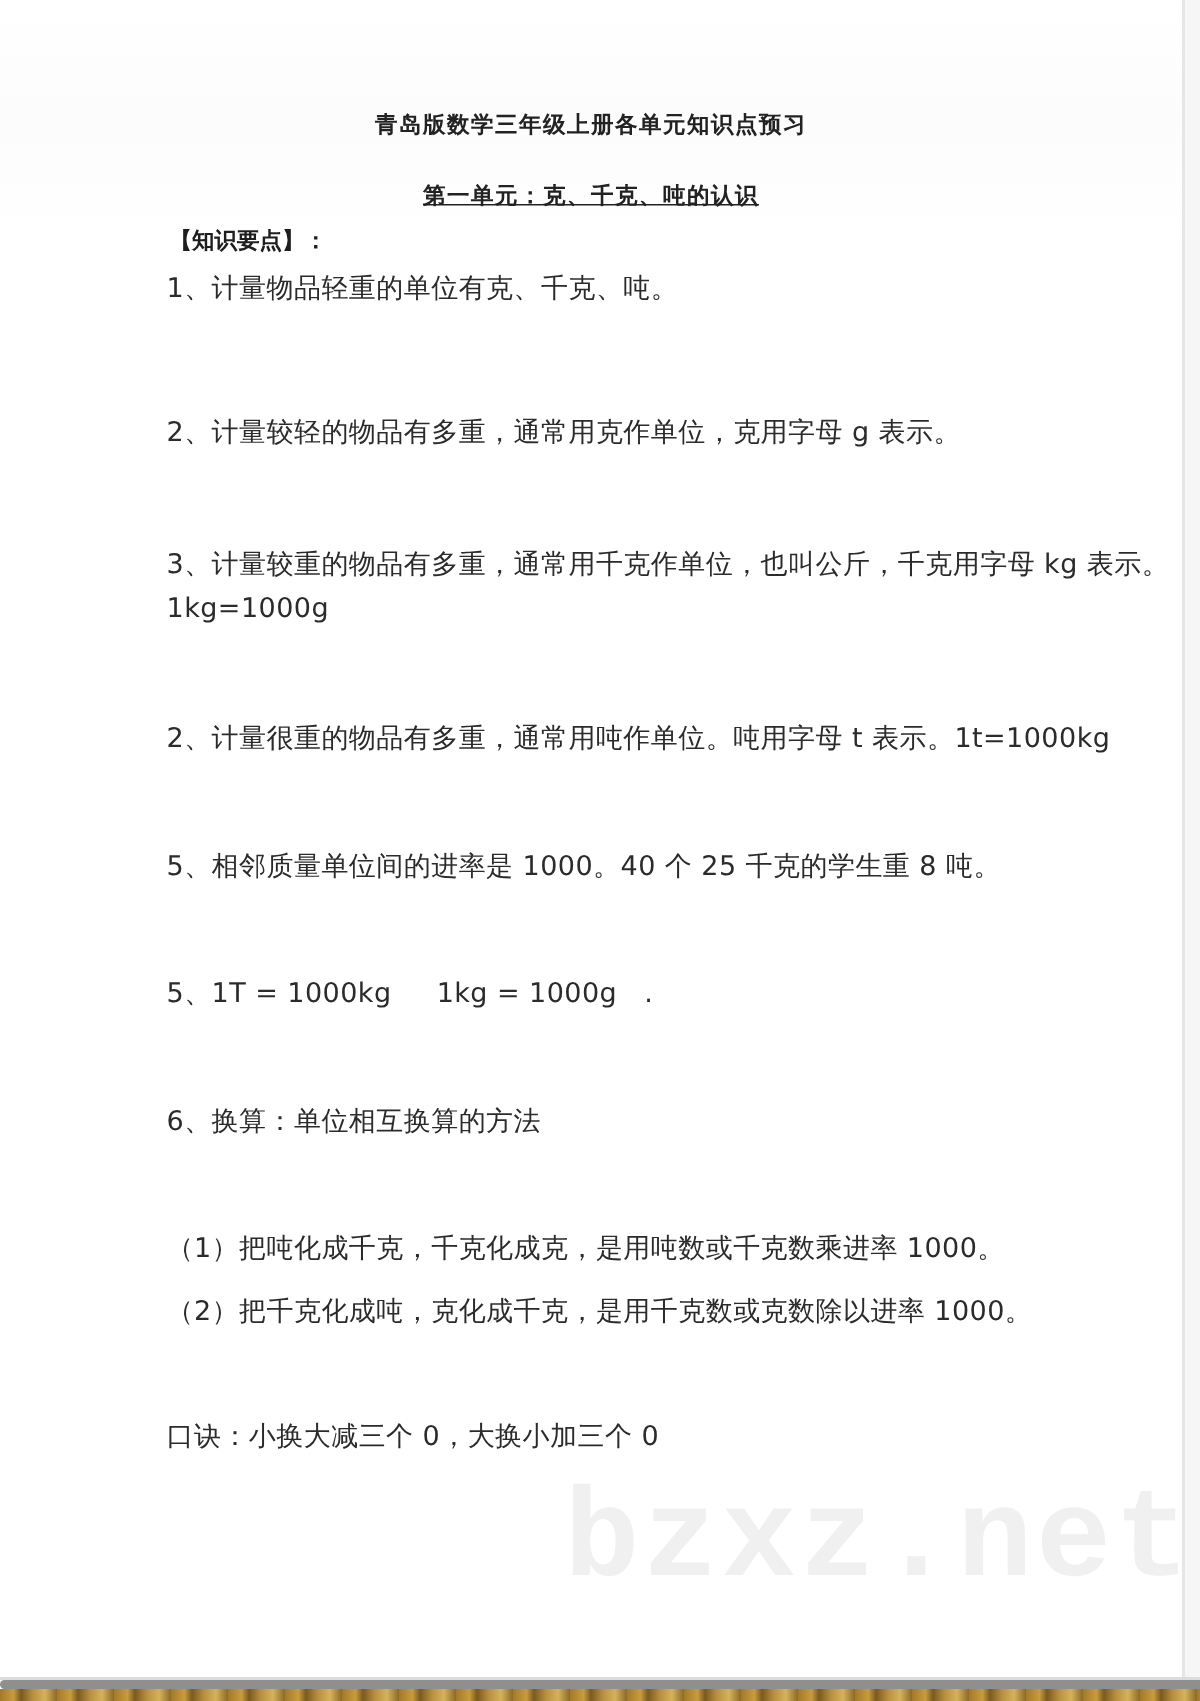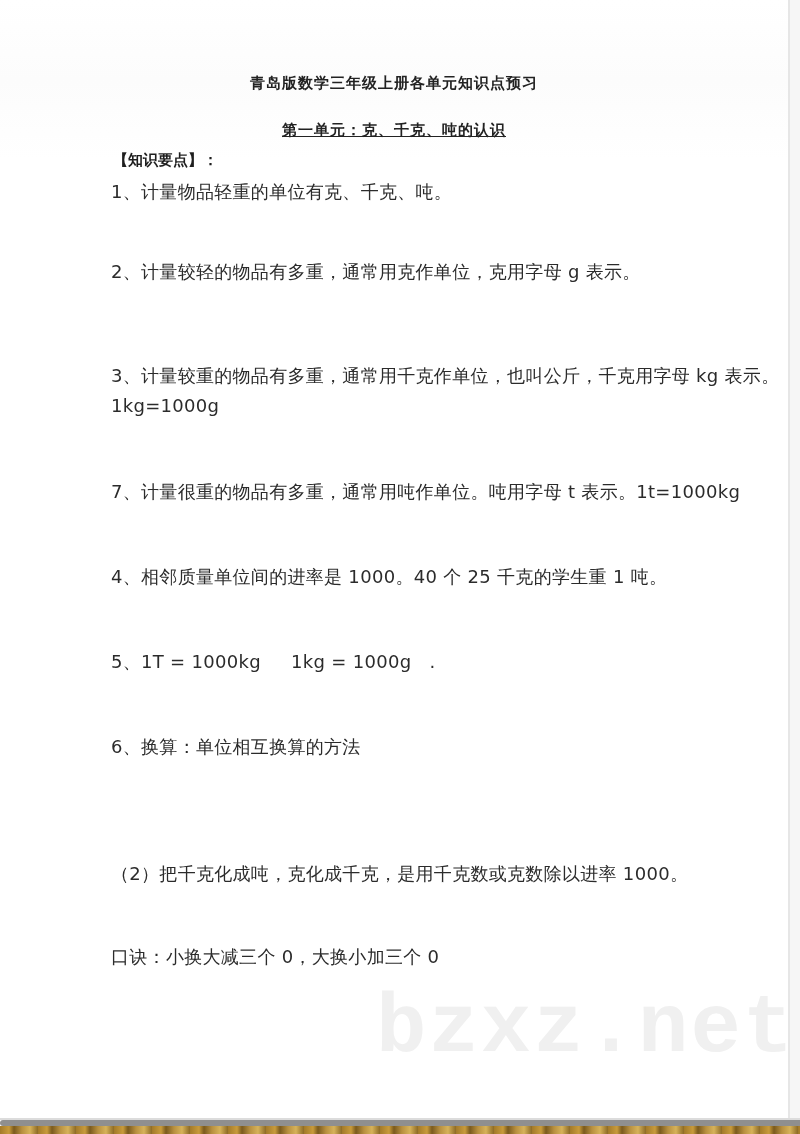--- a/index.html
+++ b/index.html
@@ -51,27 +51,28 @@
   </style>
 </head>
 <body>
 
 <div class="page">
   <div class="title t1">青岛版数学三年级上册各单元知识点预习</div>
   <div class="title t2">第一单元：克、千克、吨的认识</div>
   <div class="heading">【知识要点】：</div>
 
   <div class="line" style="top:180px">1、计量物品轻重的单位有克、千克、吨。</div>
-  <div class="line" style="top:260px">2、计量较轻的物品有多重，通常用克作单位，克用字母 g 表示。</div>
+  <div class="line" style="top:276px">2、计量较轻的物品有多重，通常用克作单位，克用字母 g 表示。</div>
   <div class="line" style="top:364px">3、计量较重的物品有多重，通常用千克作单位，也叫公斤，千克用字母 kg 表示。</div>
   <div class="line" style="top:395px">1kg=1000g</div>
-  <div class="line" style="top:480px">7、计量很重的物品有多重，通常用吨作单位。吨用字母 t 表示。1t=1000kg</div>
-  <div class="line" style="top:565px">4、相邻质量单位间的进率是 1000。40 个 25 千克的学生重 1 吨。</div>
+  <div class="line" style="top:480px">2、计量很重的物品有多重，通常用吨作单位。吨用字母 t 表示。1t=1000kg</div>
+  <div class="line" style="top:565px">5、相邻质量单位间的进率是 1000。40 个 25 千克的学生重 8 吨。</div>
   <div class="line" style="top:650px">5、1T = 1000kg     1kg = 1000g   .</div>
   <div class="line" style="top:735px">6、换算：单位相互换算的方法</div>
+  <div class="line" style="top:820px">（1）把吨化成千克，千克化成克，是用吨数或千克数乘进率 1000。</div>
   <div class="line" style="top:862px">（2）把千克化成吨，克化成千克，是用千克数或克数除以进率 1000。</div>
   <div class="line" style="top:945px">口诀：小换大减三个 0，大换小加三个 0</div>
 
   <div class="watermark">bzxz.net</div>
 </div>
 
 <div class="v-scrollbar"></div>
 <div class="h-scroll-gap"></div>
 <div class="h-scrollbar"></div>
 <div class="bottom-strip"></div>

